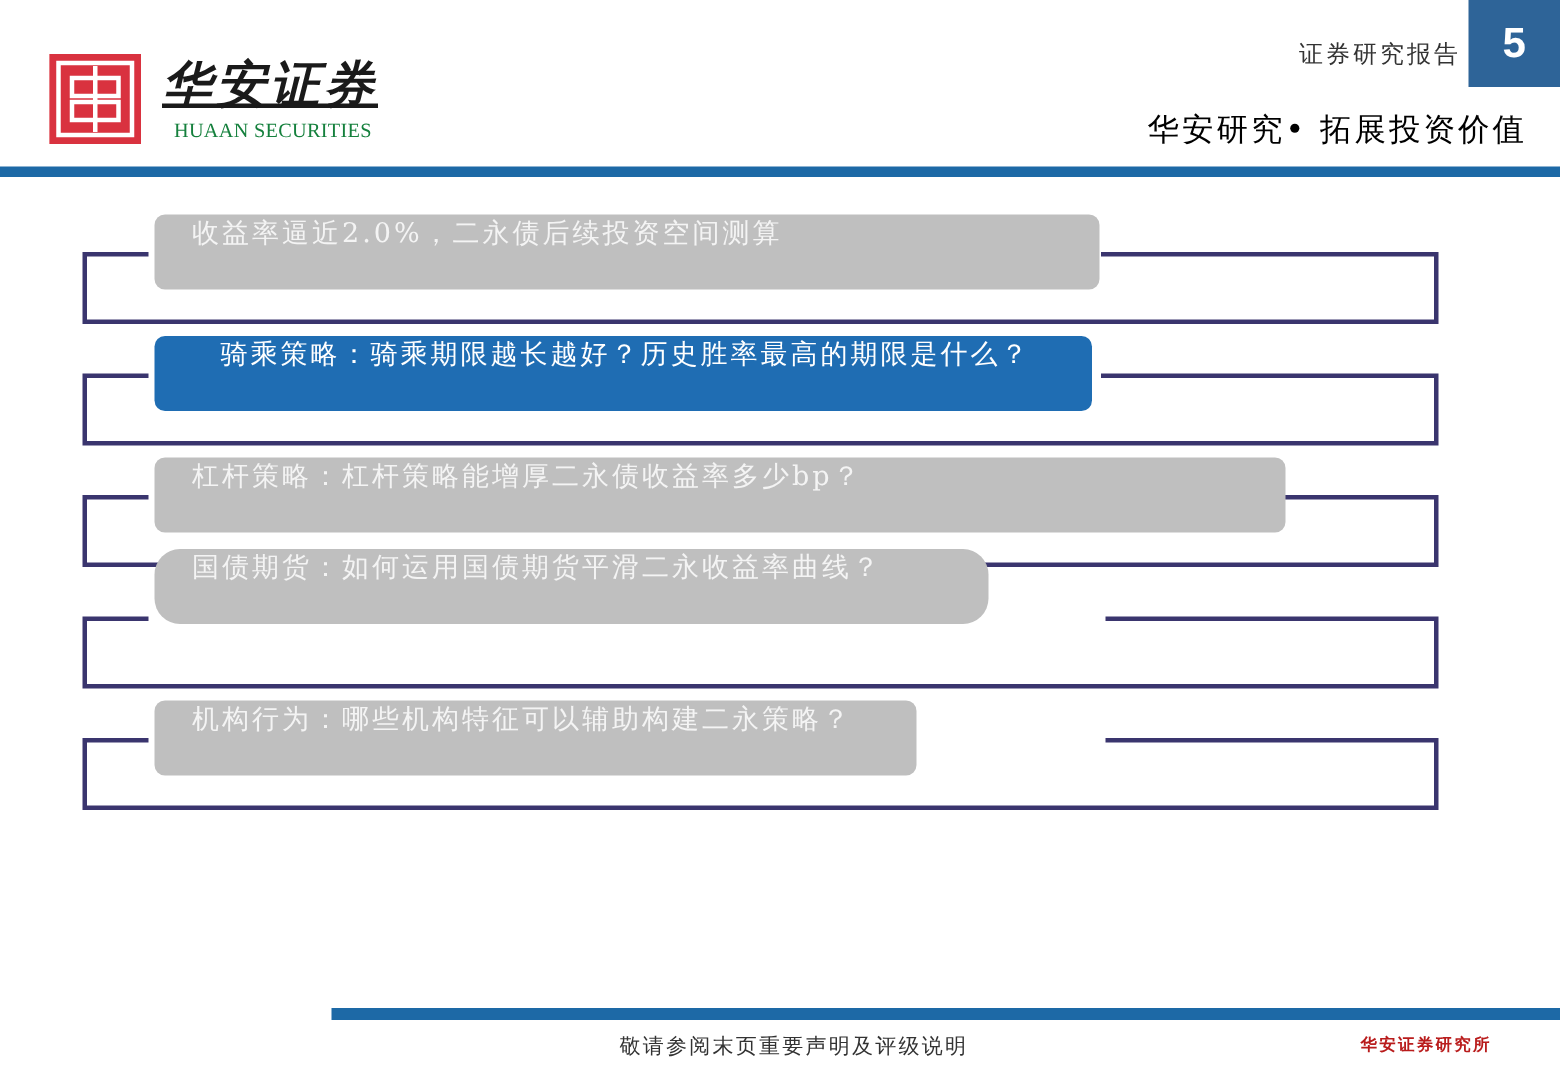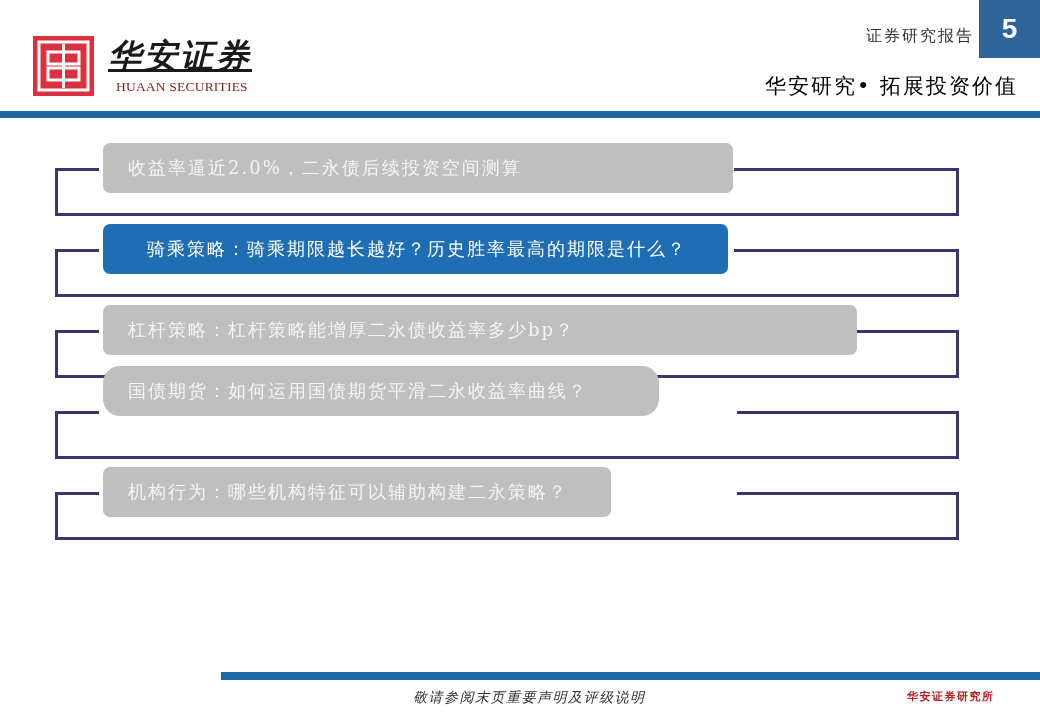--- a/index.html
+++ b/index.html
@@ -18,21 +18,21 @@
   .logo-mark svg { display: block; }
   .logo-cn {
     left: 108px; top: 36px;
     font-size: 33px; letter-spacing: 3px; color: #1a1a1a;
     font-family: "DejaVu Serif", serif; font-weight: bold; font-style: italic;
     line-height: 40px;
     text-decoration: underline;
   }
   .logo-en {
     left: 116px; top: 79px;
-    font-size: 13.5px; color: #7f1d1d; letter-spacing: 0.2px;
+    font-size: 13.5px; color: #15803d; letter-spacing: 0.2px;
     font-family: "Liberation Serif", serif;
   }
   .report-type {
     left: 866px; top: 26px;
     font-size: 16px; color: #333; letter-spacing: 2px;
   }
   .page-box {
     left: 979px; top: 0; width: 61px; height: 58px;
     background: #2e6498; color: #fff;
     font-family: "Liberation Sans", sans-serif; font-weight: bold;
@@ -51,31 +51,31 @@
     left: 55px; width: 898px; height: 42px;
     border: 3px solid #3a356e; box-sizing: content-box;
   }
   .label-gap {
     background: #ffffff; height: 10px;
   }
   .label {
     left: 103px; height: 50px; border-radius: 7px;
     background: #bfbfbf; color: #f4f4f4;
     font-size: 18px; letter-spacing: 2px;
-    display: flex; align-items: center; padding-left: 25px; box-sizing: border-box;
+    display: flex; align-items: flex-start; padding-left: 25px; box-sizing: border-box;
     white-space: nowrap;
   }
   .label.active { background: #1f6db3; color: #ffffff; }
 
   
   .footer-rule {
     left: 221px; top: 672px; width: 819px; height: 8px; background: #1d69a6;
   }
   .footer-note {
-    left: 413px; top: 689px; font-size: 14px; color: #333; letter-spacing: 1.5px; font-style: italic;
+    left: 413px; top: 689px; font-size: 14px; color: #333; letter-spacing: 1.5px;
   }
   .footer-org {
     left: 907px; top: 689px; font-size: 11px; color: #b91c1c; letter-spacing: 1.5px; font-weight: bold;
   }
 </style>
 </head>
 <body>
 
 <div class="abs logo-mark">
   <svg width="61" height="60" viewBox="0 0 61 60">

